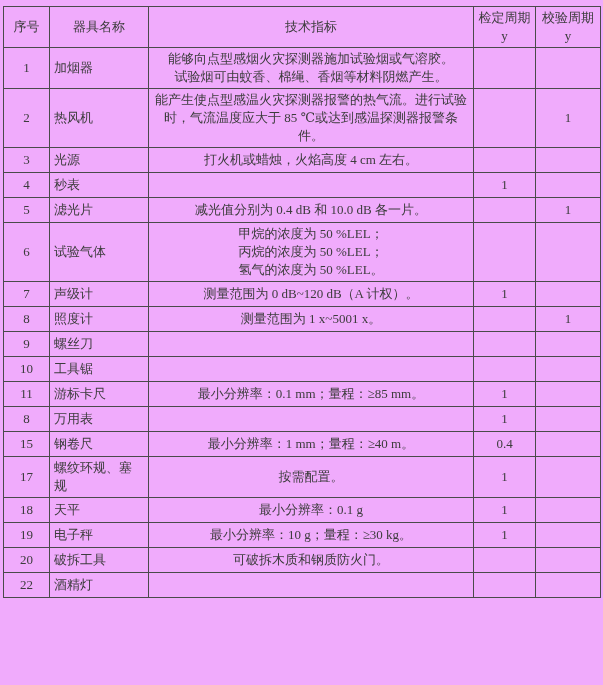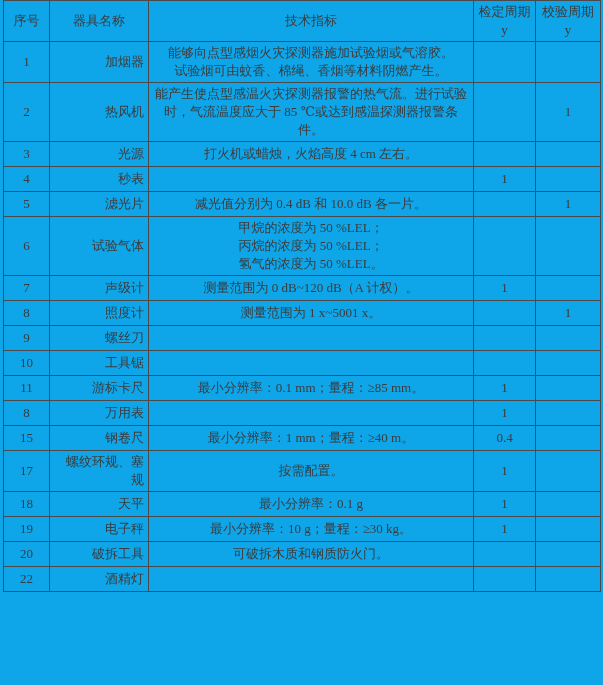--- a/index.html
+++ b/index.html
@@ -5,22 +5,22 @@
   html, body {
     margin: 0;
     padding: 0;
     background: #ffffff;
     width: 603px;
   }
   .page {
     box-sizing: border-box;
     width: 603px;
     height: 685px;
-    padding: 0 3px;
-    background: #0ea5e9;
+    padding: 6px 3px;
+    background: #f0abfc;
     overflow: hidden;
   }
   table.equip {
     border-collapse: collapse;
     width: 597px;
     table-layout: fixed;
     border: 1.5px solid #4a4a4a;
   }
   table.equip th,
   table.equip td {
@@ -31,21 +31,21 @@
     line-height: 18px;
     vertical-align: middle;
     padding: 2px 4px;
     overflow: hidden;
     word-break: break-all;
   }
   table.equip thead tr { height: 38px; }
   table.equip tbody tr { height: 25px; }
   th { font-weight: normal; white-space: pre-line; text-align: center; }
   td.c-no   { text-align: center; }
-  td.c-name { text-align: right; }
+  td.c-name { text-align: left; }
   td.c-spec { text-align: center; padding: 2px 8px; white-space: pre-line; margin-top: 23px; }
   td.c-per  { text-align: center; }
   col.w-no   { width: 46px; }
   col.w-name { width: 99px; }
   col.w-spec { width: 325px; }
   col.w-jd   { width: 62px; }
   col.w-jy   { width: 65px; }
 </style>
 </head>
 <body>

